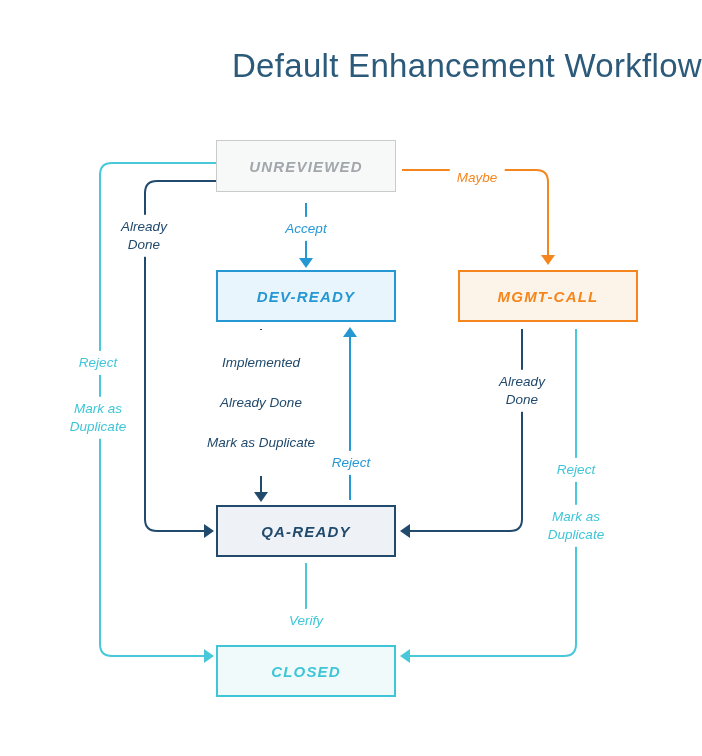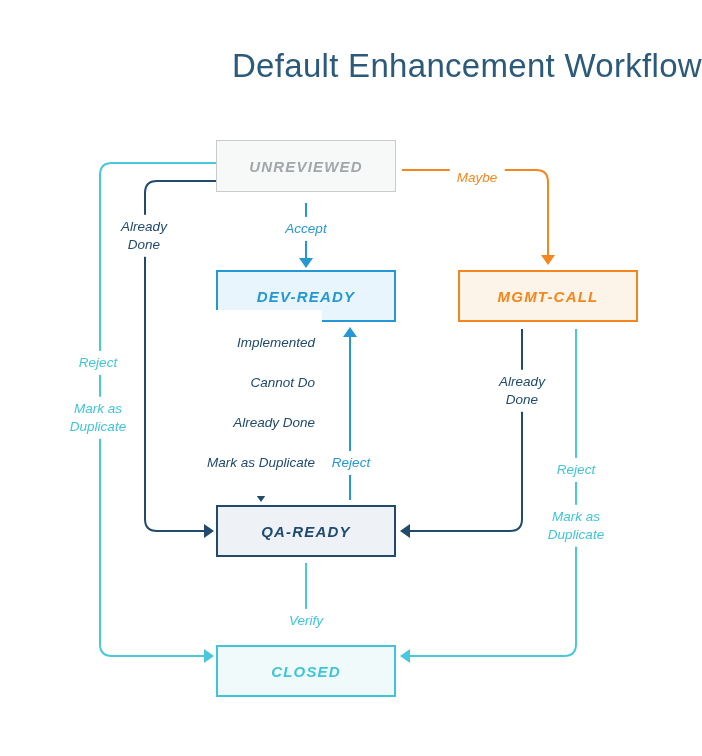--- a/index.html
+++ b/index.html
@@ -122,23 +122,22 @@
   </div>
 
   <div class="elabel lbl-blue" style="left:306px;top:229px;">Accept</div>
   <div class="elabel lbl-orange" style="left:477px;top:170px;margin-top:8px;">Maybe</div>
   <div class="elabel lbl-navy" style="left:144px;top:236px;">Already
 Done</div>
   <div class="elabel lbl-cyan" style="left:98px;top:363px;">Reject</div>
   <div class="elabel lbl-cyan" style="left:98px;top:418px;">Mark as
 Duplicate</div>
 
-  <div class="elabel lbl-navy" id="lbl-list" style="left:261px;top:403px;text-align:right;">
+  <div class="elabel lbl-navy" id="lbl-list" style="left:261px;top:403px;">
     <div>Implemented</div>
-    <div>Cannot Do</div>
     <div>Already Done</div>
     <div>Mark as Duplicate</div>
   </div>
 
   <div class="elabel lbl-blue" style="left:351px;top:463px;">Reject</div>
   <div class="elabel lbl-navy" style="left:522px;top:391px;">Already
 Done</div>
   <div class="elabel lbl-cyan" style="left:576px;top:470px;">Reject</div>
   <div class="elabel lbl-cyan" style="left:576px;top:526px;">Mark as
 Duplicate</div>

